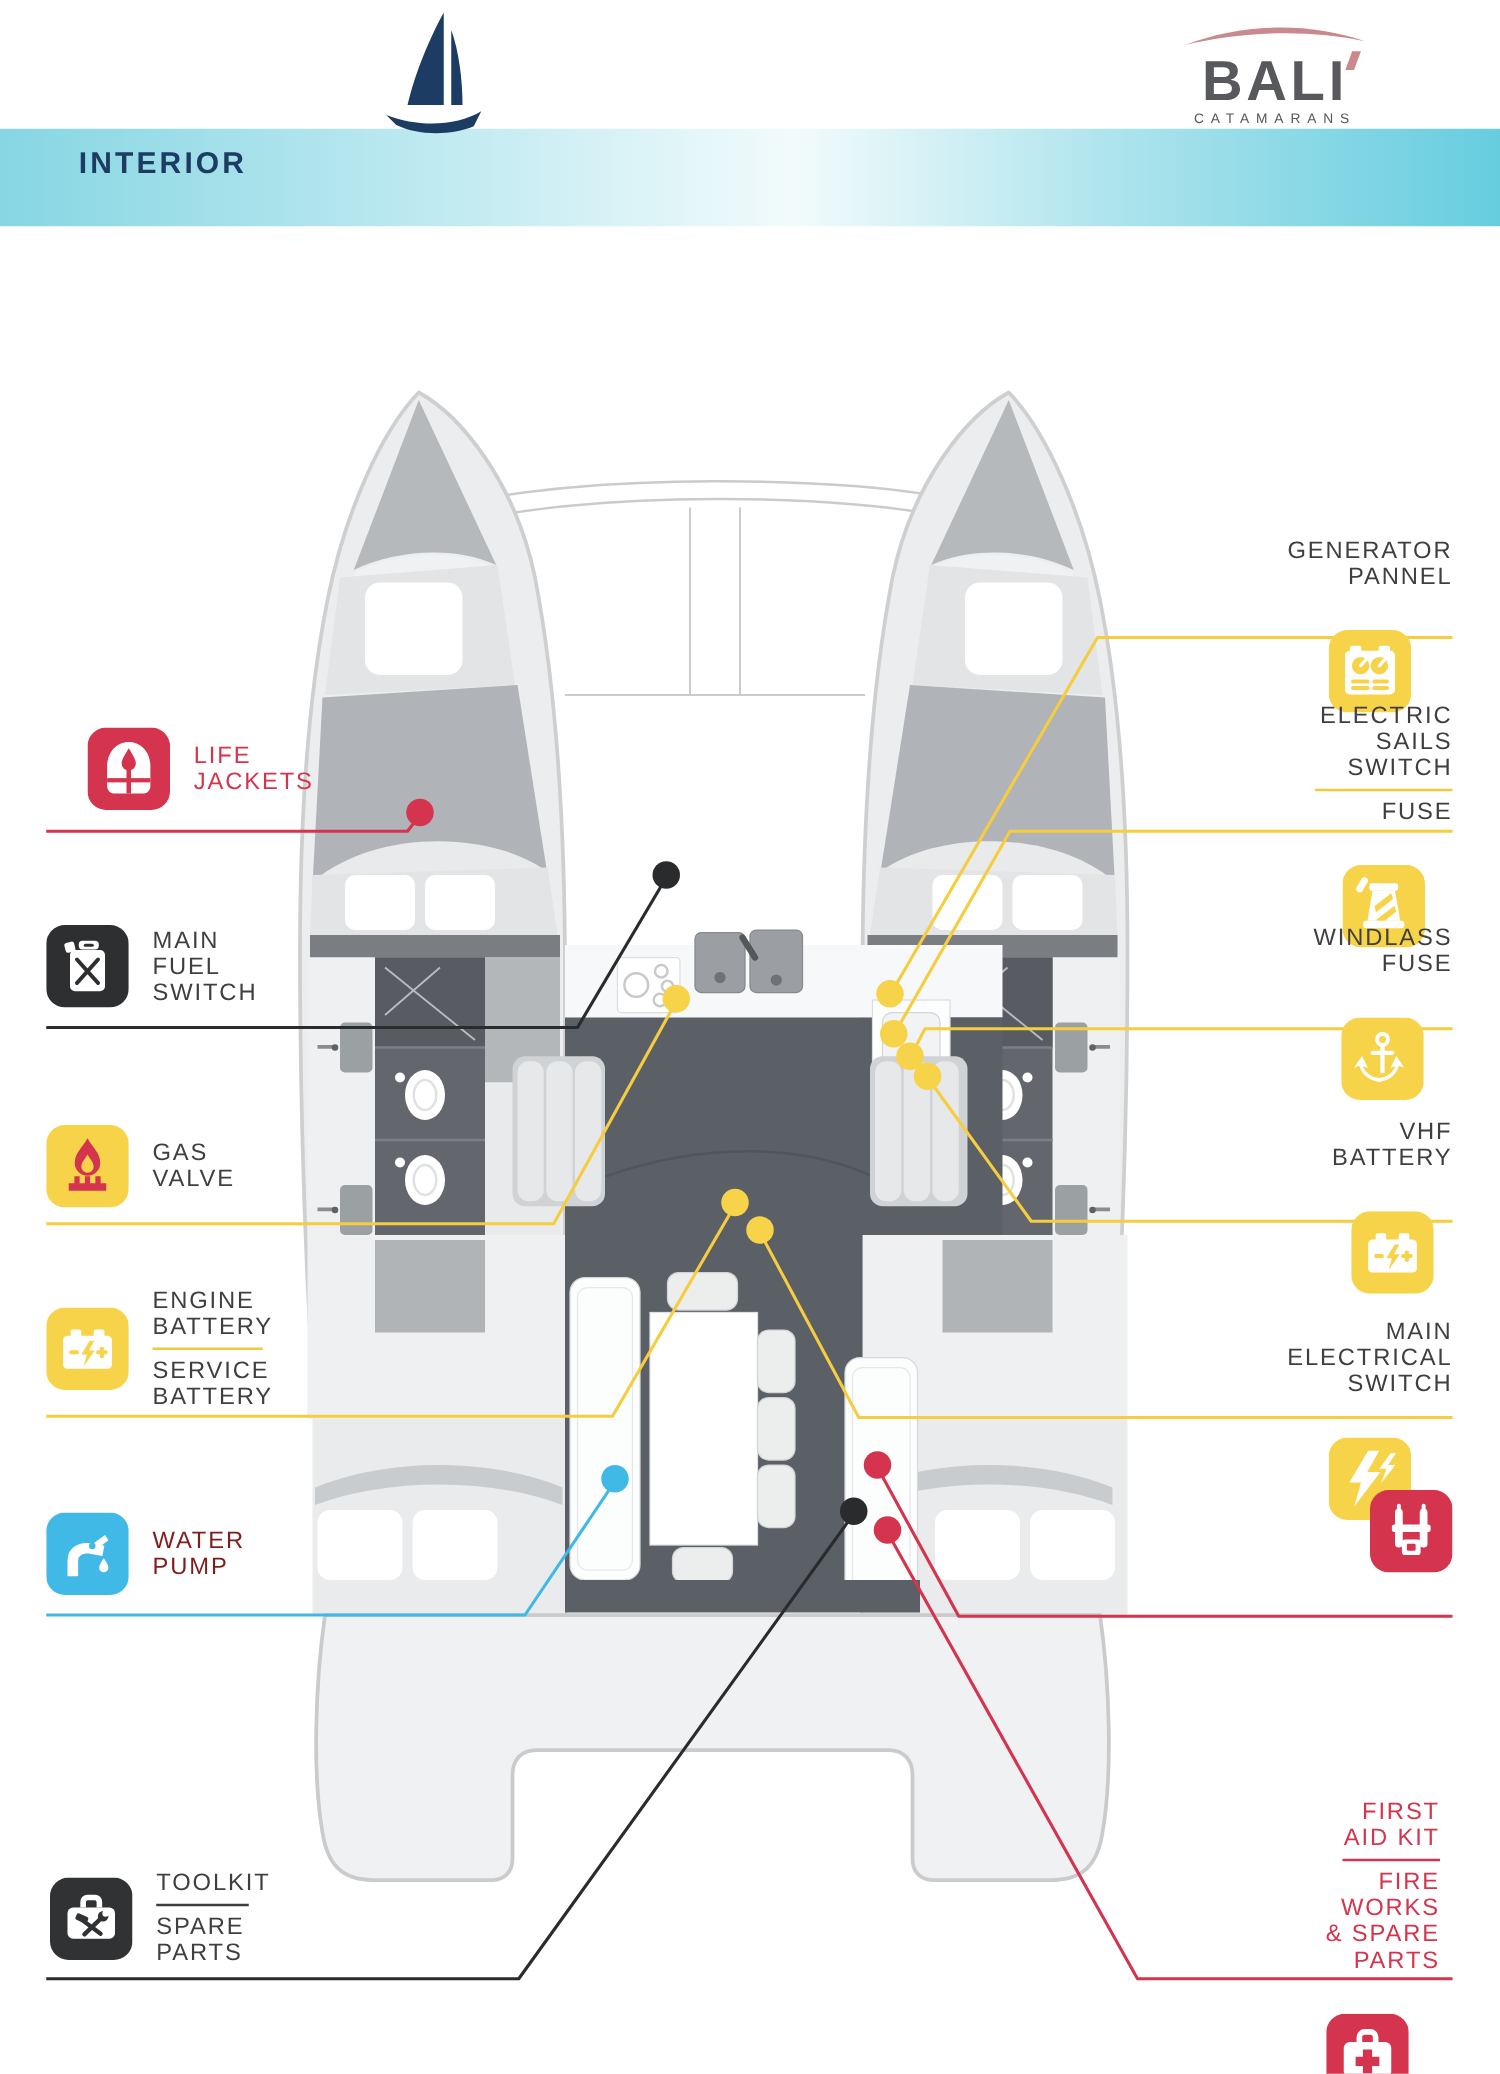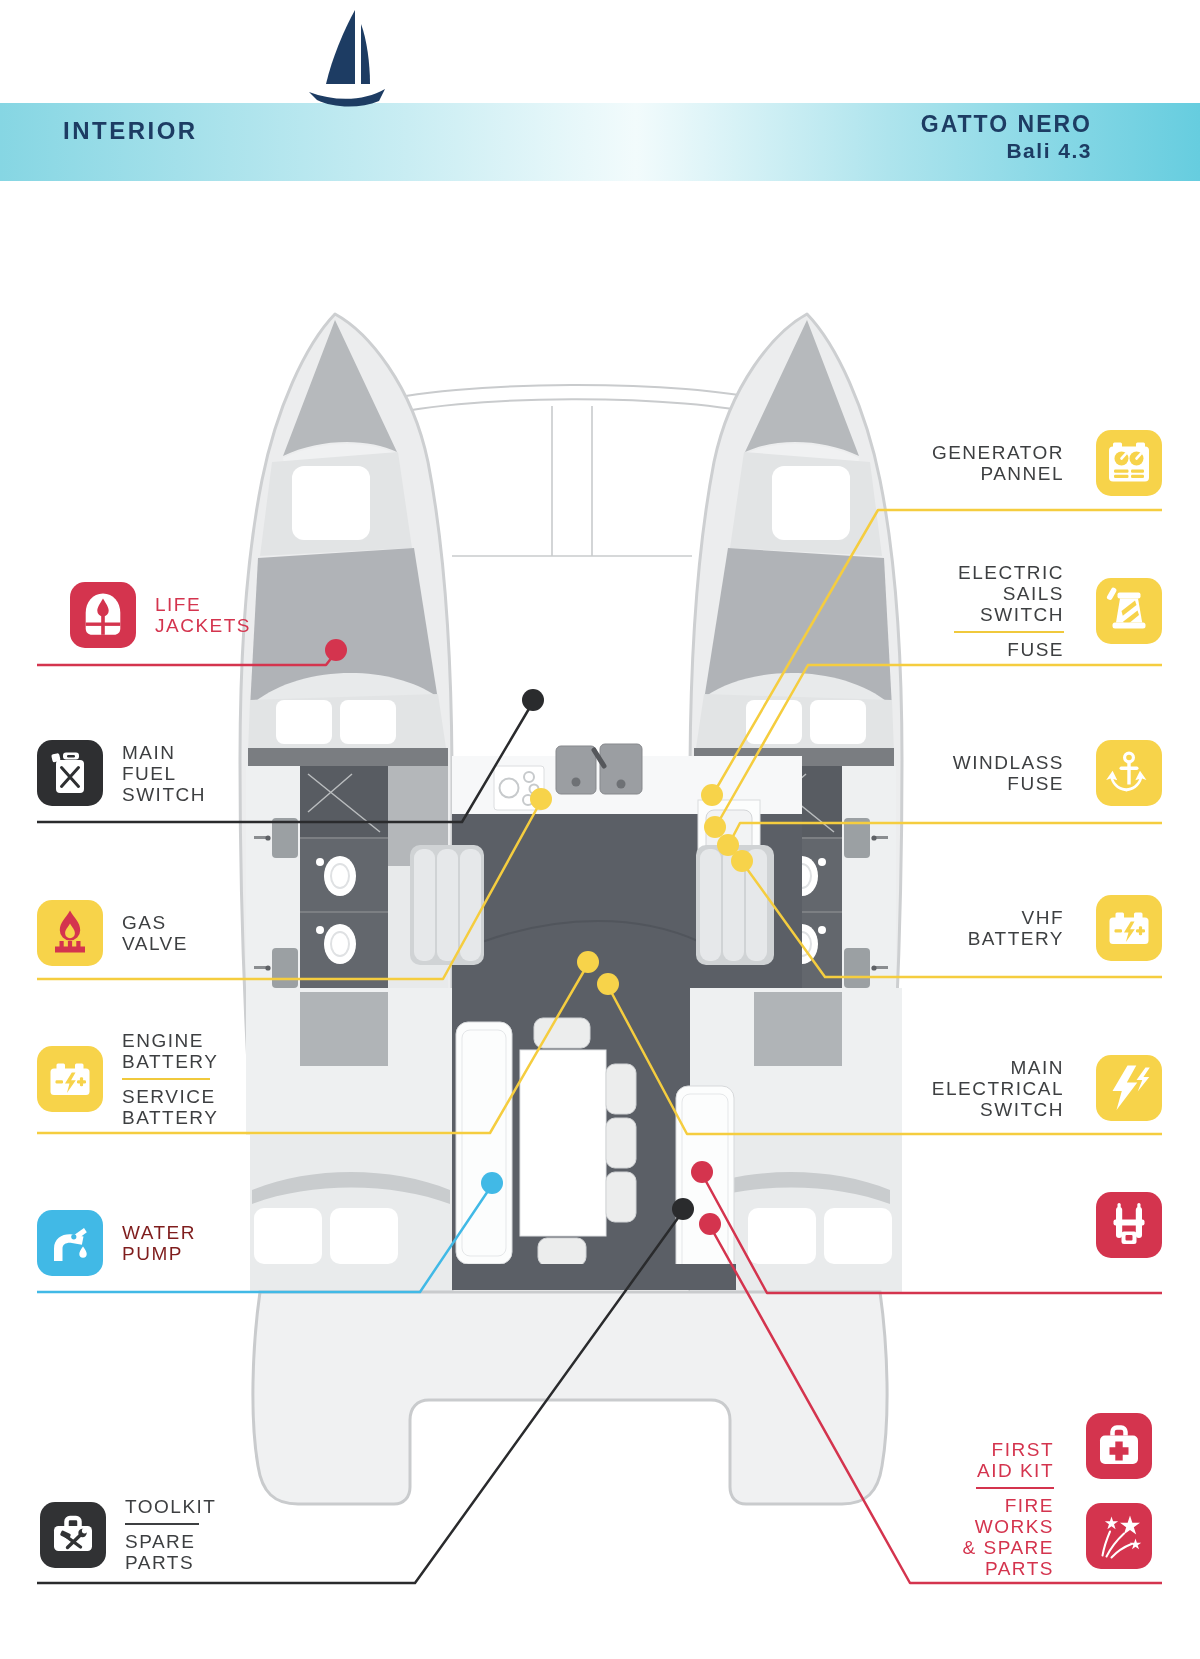--- a/index.html
+++ b/index.html
@@ -24,21 +24,21 @@
   .brand-name{font-size:45px;font-weight:bold;letter-spacing:3px;color:#58595c;line-height:44px;position:relative;}
   .brand-accent{position:absolute;right:10px;top:-2px;width:7px;height:15px;background:#c9898d;transform:skewX(-20deg);}
   .brand-sub{font-size:11px;letter-spacing:5.5px;color:#56575a;margin-top:2px;}
   .boat-id{position:absolute;right:108px;top:111px;text-align:right;color:#1d3c63;}
   .boat-name{font-size:23px;font-weight:bold;letter-spacing:2px;line-height:27px;}
   .boat-model{font-size:21px;font-weight:bold;letter-spacing:1.5px;line-height:26px;}
   
   .plan{position:absolute;left:0;top:0;z-index:1;}
   
   .callout{position:absolute;display:flex;align-items:center;gap:19px;z-index:2;}
-  .callout.right{flex-direction:row;gap:32px;}
+  .callout.right{flex-direction:column;gap:32px;}
   .callout.right .lbl, .callout.right .lbl-stack{text-align:right;}
   .lbl{font-size:19px;line-height:21px;letter-spacing:1.5px;color:#3d3f41;white-space:pre-line;}
   .lbl.red{color:#d4344e;}
   .lbl.blue{color:#7f1d1d;}
   .lbl-stack{display:flex;flex-direction:column;}
   .divider{height:2px;margin:6px 0;}
   .divider.yellow{background:#f0c93c;}
   .divider.red{background:#d4344e;}
   .divider.dark{background:#3d3f41;}
   .callout.left .divider{margin-right:auto;}
@@ -228,23 +228,26 @@
 <div class="header">
   <div class="teal-band"></div>
   <div class="sailboat">
     <svg width="104" height="104" viewBox="0 0 104 104">
       <path fill="#1d3c63" d="M62 2 C51 22 39 50 33 76 L62 76 Z"></path>
       <path fill="#1d3c63" d="M68 16 C74 32 77 56 77 76 L68 76 Z"></path>
       <path fill="#1d3c63" d="M16 84 C42 94 72 93 92 81 L86 93 C67 101 40 100 24 92 Z"></path>
     </svg>
   </div>
   <div class="interior">INTERIOR</div>
-  <div class="boat-id">
-    <div class="boat-name">GATTO NERO</div>
-    <div class="boat-model">Bali 4.3</div>
+  <div class="brand">
+    <svg width="150" height="24" viewBox="0 0 150 24">
+      <path d="M3 22 C50 4 103 4 147 19 C105 10 52 10 3 22 Z" fill="#c9898d"></path>
+    </svg>
+    <div class="brand-name"><span>BALI</span><span class="brand-accent"></span></div>
+    <div class="brand-sub">CATAMARANS</div>
   </div>
 </div>
 
 <div class="callout left" style="left:37px;top:582px;padding-left:33px;">
   <div class="ico">
     <svg width="66" height="66" viewBox="0 0 66 66">
       <rect width="66" height="66" rx="15" fill="#d4344e"></rect>
       <path fill="#fff" d="M33 11.5c-10.2 0-17.3 8.7-17.3 19.3v15.7c0 3.8 2.5 6.3 6.3 6.3h22c3.8 0 6.3-2.5 6.3-6.3V30.8c0-10.6-7.1-19.3-17.3-19.3z"></path>
       <path fill="#d4344e" d="M33 16.5c-3.5 5.8-5.7 9.1-5.7 12.2a5.7 5.7 0 0 0 11.4 0c0-3.1-2.2-6.4-5.7-12.2z"></path>
       <rect x="31.2" y="33.5" width="3.6" height="19.3" fill="#d4344e"></rect>

